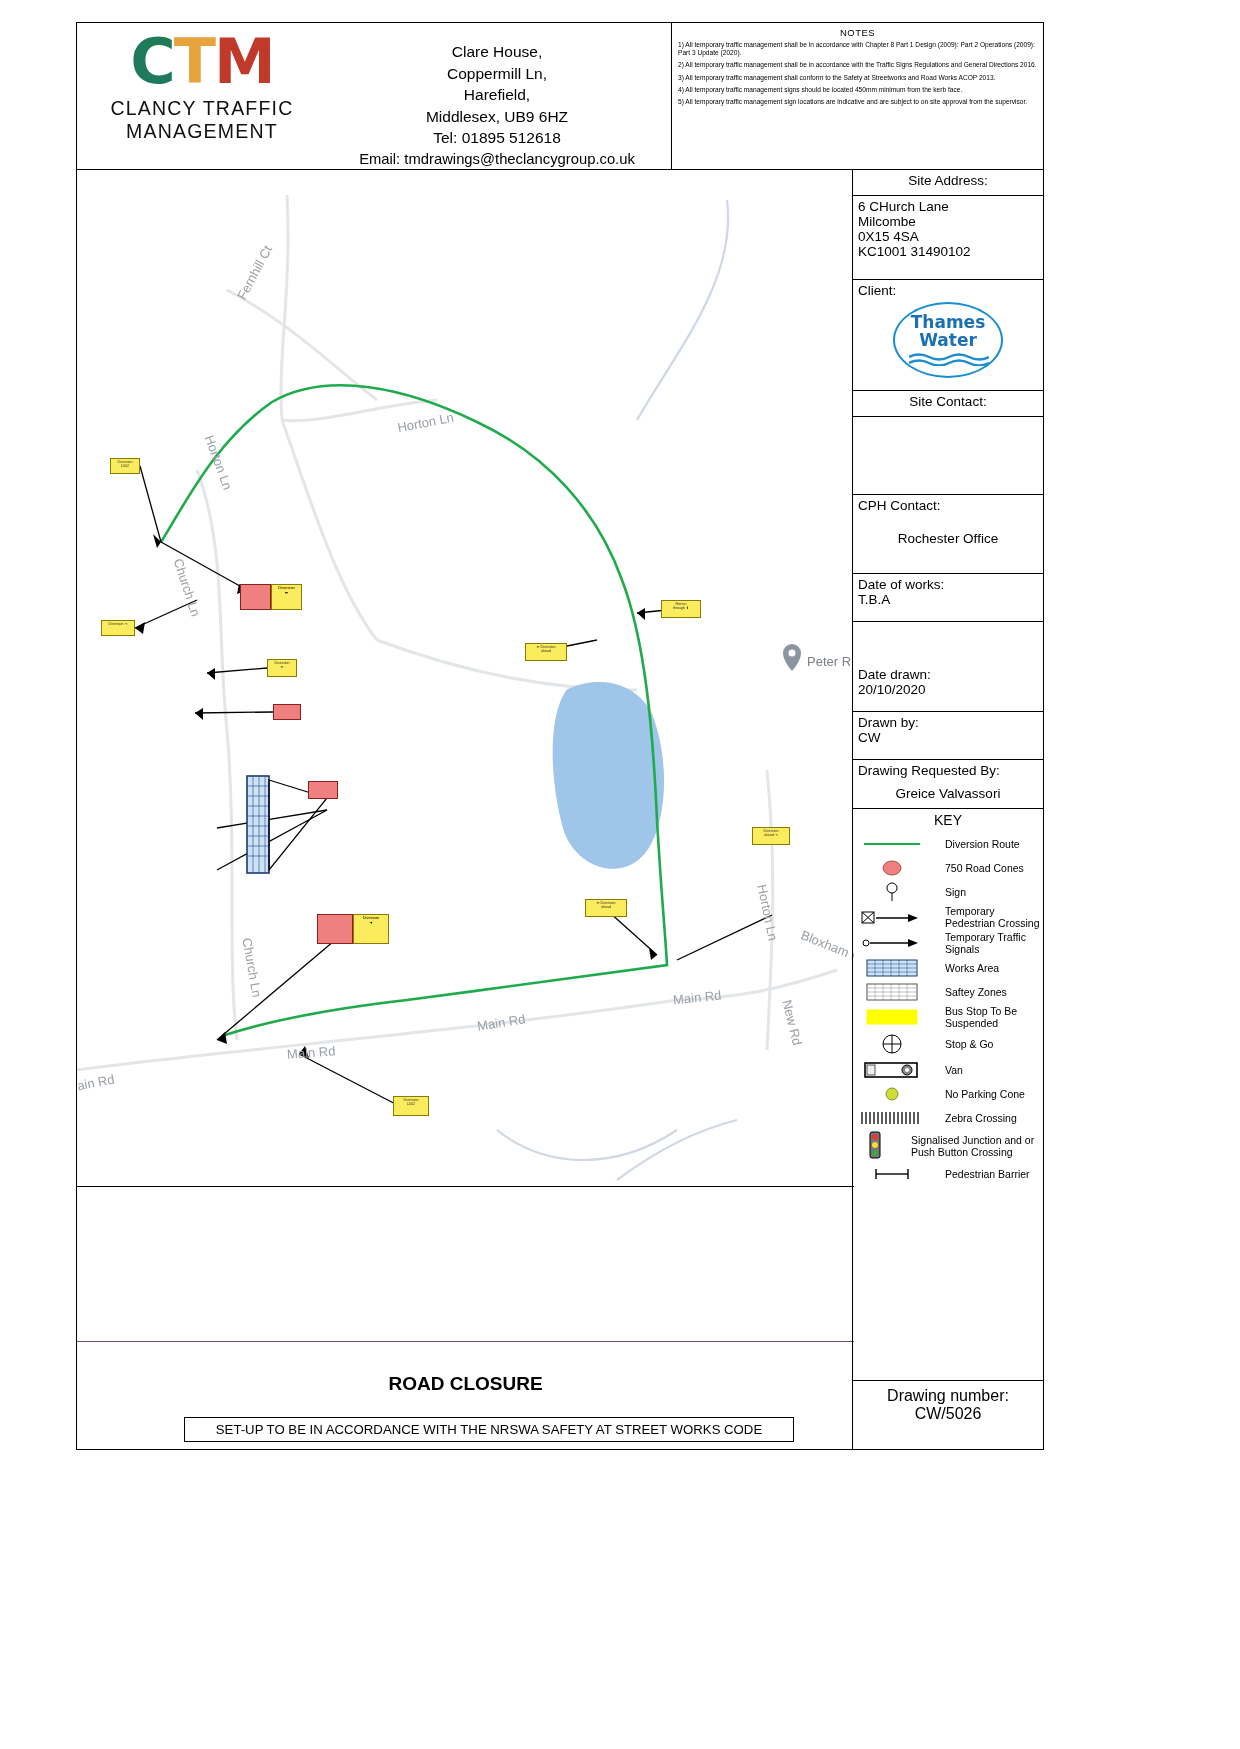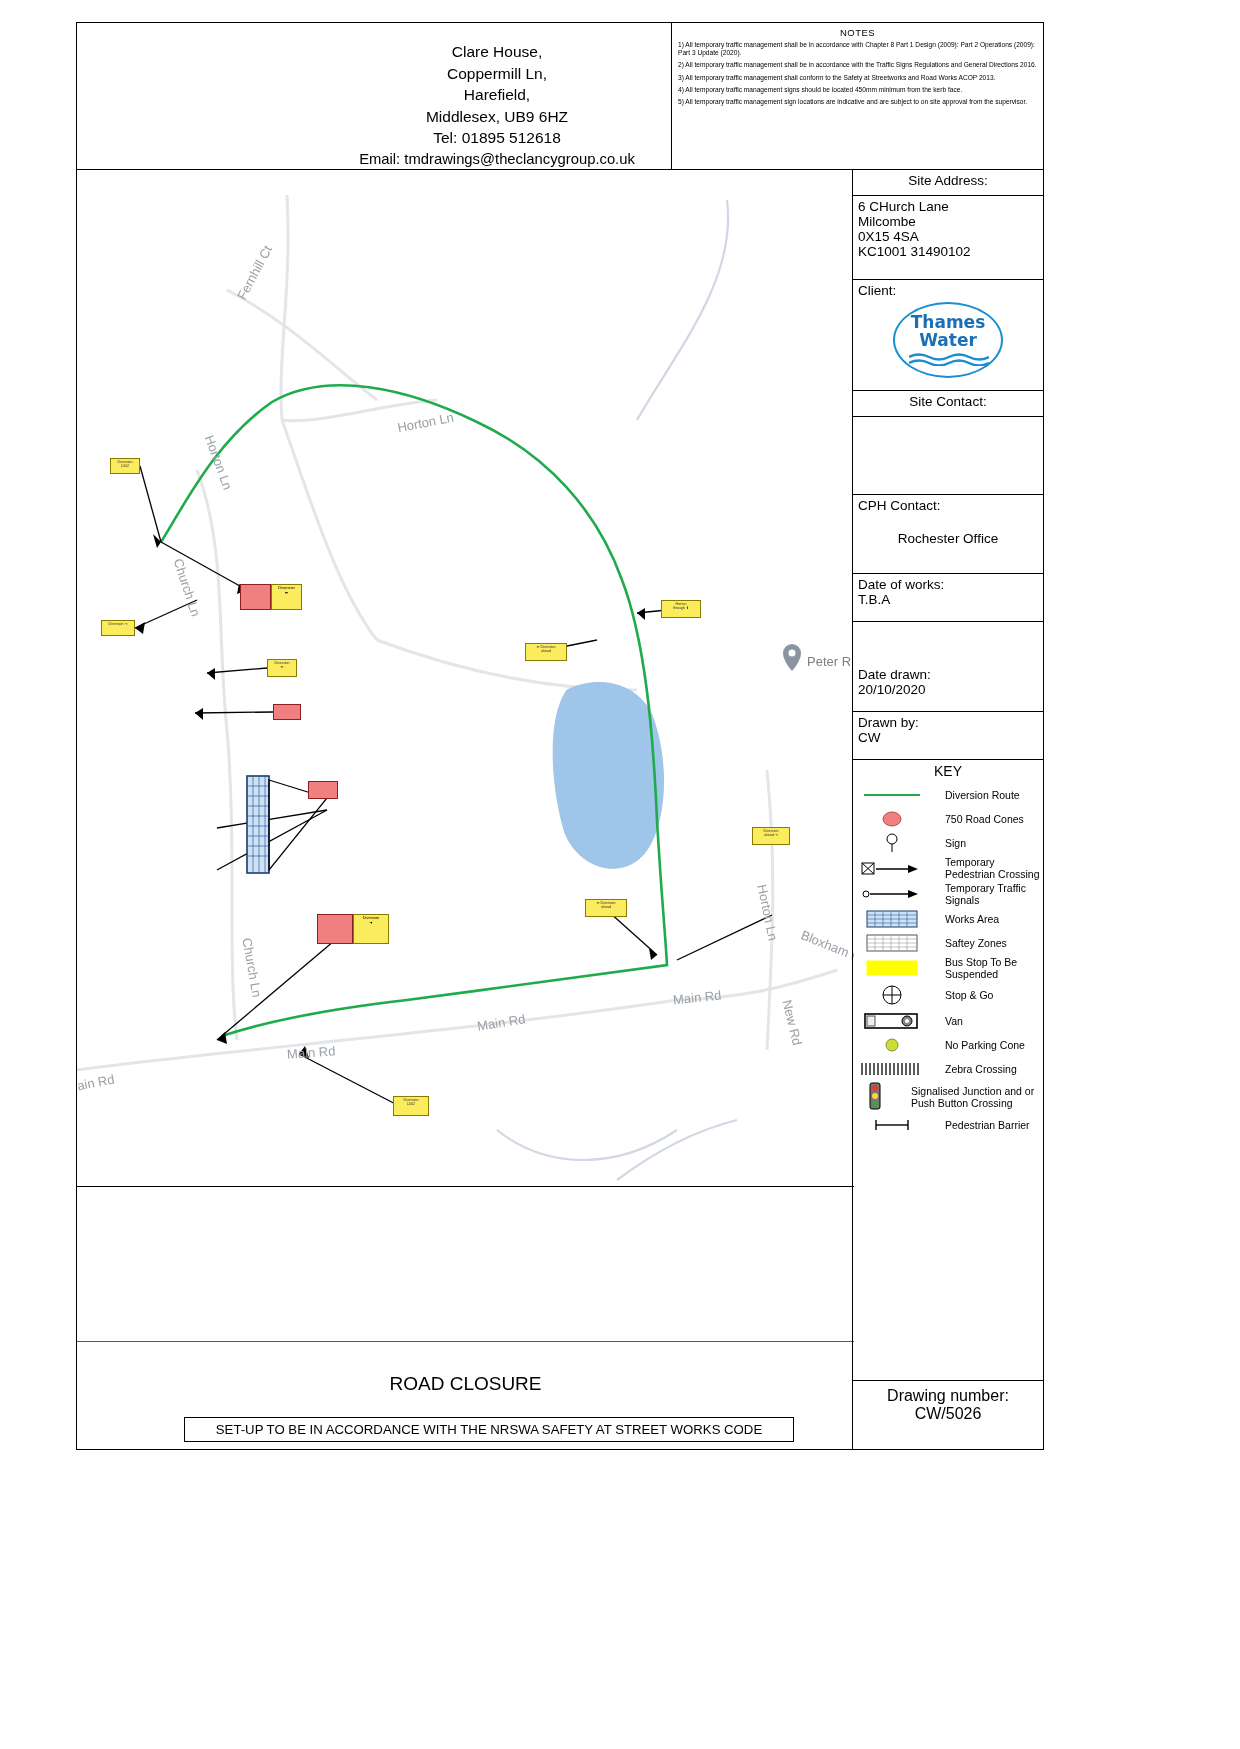--- a/index.html
+++ b/index.html
@@ -169,20 +169,21 @@
     box-sizing: border-box;
   }
   .road-closure {
     position: absolute;
     left: 0; top: 1319px;
     width: 777px; height: 107px;
     text-align: center;
     font-size: 19px;
     padding-top: 31px;
     box-sizing: border-box;
+    font-weight: bold;
   }
   .nrswa {
     position: absolute;
     left: 107px; top: 1382px;
     width: 610px;
     border: 1.2px solid #000;
     text-align: center;
     font-size: 13.2px;
     padding: 4px 2px;
     box-sizing: border-box;
@@ -233,20 +234,25 @@
     color: #7a7f85;
     white-space: nowrap;
   }
 </style>
 </head>
 <body>
 
 <div class="sheet">
 
   <div class="header">
+    <div class="logo-box">
+      <div class="ctm-letters"><span class="ctm-c">C</span><span class="ctm-t">T</span><span class="ctm-m">M</span></div>
+      <div class="logo-name">CLANCY TRAFFIC</div>
+      <div class="logo-name">MANAGEMENT</div>
+    </div>
 
     <div class="addr">
       <div>Clare House,</div>
       <div>Coppermill Ln,</div>
       <div>Harefield,</div>
       <div>Middlesex, UB9 6HZ</div>
       <div>Tel: 01895 512618</div>
       <div class="email">Email: tmdrawings@theclancygroup.co.uk</div>
     </div>
 
@@ -421,20 +427,24 @@
       <span class="lbl">Date of works:</span>
       <span class="info-val">T.B.A</span>
     </div>
     <div class="info-row" style="height:48px;margin-top:42px;">
       <span class="lbl">Date drawn:</span>
       <span class="info-val">20/10/2020</span>
     </div>
     <div class="info-row" style="height:48px;">
       <span class="lbl">Drawn by:</span>
       <span class="info-val">CW</span>
+    </div>
+    <div class="info-row" style="height:49px;">
+      <span class="lbl">Drawing Requested By:</span>
+      <span class="info-val info-center" style="margin-top:8px;">Greice Valvassori</span>
     </div>
 
     <div>
       <div class="key-title">KEY</div>
 
       <div class="key-row">
         <div class="key-sym">
             <svg width="60" height="10">
               <line x1="2" y1="5" x2="58" y2="5" stroke="#1faa4b" stroke-width="2"></line>
             </svg>

